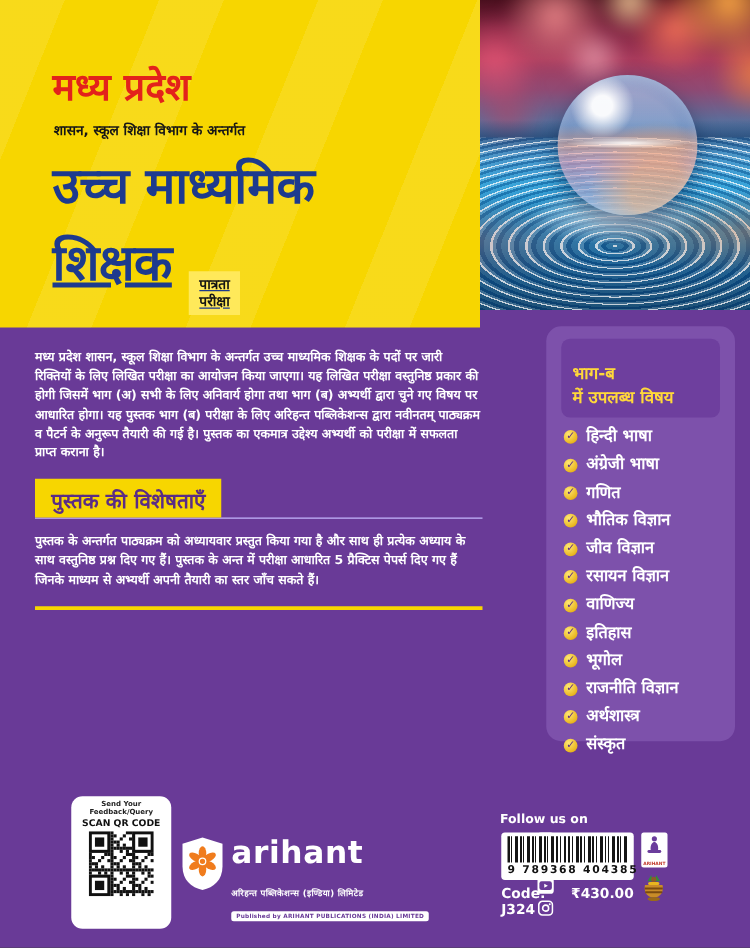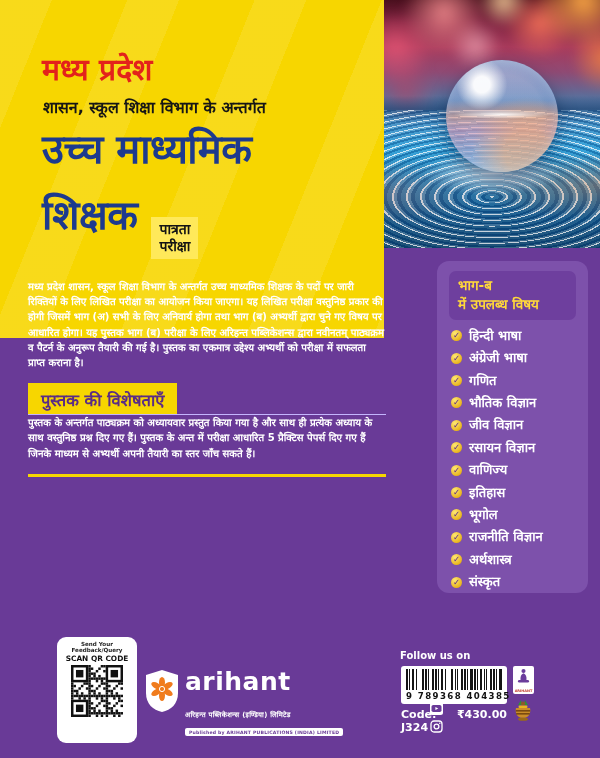--- a/index.html
+++ b/index.html
@@ -1,27 +1,27 @@
 <!DOCTYPE html>
 <html><head>
 <meta charset="utf-8">
 <style>
   * { margin:0; padding:0; box-sizing:border-box; }
   body { font-family:"DejaVu Sans", sans-serif; background:#444; }
   .cover { position:relative; width:600px; height:758px; background:#693a97; overflow:hidden; }
 
   
-  .yellow-band { position:absolute; left:0; top:0; width:384px; height:338px;
+  .yellow-band { position:absolute; left:0; top:0; width:384px; height:262px;
     background:#f7d600;
     background-image:repeating-linear-gradient(112deg, rgba(255,255,255,.10) 0 48px, rgba(255,255,255,0) 48px 118px); }
   .region-title { position:absolute; left:42px; top:48px; font-size:30px; font-weight:bold; color:#e3221b; }
-  .region-sub { position:absolute; left:43px; top:96px; font-size:16px; font-weight:bold; color:#161616; }
+  .region-sub { position:absolute; left:43px; top:96px; font-size:11px; font-weight:bold; color:#161616; }
   .main-title { position:absolute; left:42px; top:124px; font-size:40px; font-weight:bold; color:#1d3a8e; line-height:1.26; letter-spacing:-.5px; }
-  .title-row2 { display:flex; align-items:center; }
-  .title-tag { margin-left:14px; background:#ffe95a; color:#141414; font-size:14px; font-weight:bold;
+  .title-row2 { display:flex; align-items:center;text-decoration:underline; }
+  .title-tag { margin-left:14px; background:#ffe95a; color:#141414; font-size:11px; font-weight:bold;
     line-height:1.2; padding:4px 8px; letter-spacing:0; transform:translateY(3px);margin-top:40px; }
 
   
   .photo { position:absolute; left:384px; top:0; width:216px; height:248px; overflow:hidden;
     background:linear-gradient(180deg,#4a0f1e 0%,#7e2340 9%,#a83a5c 19%,#8f4a74 29%,#56719e 40%,#3b8ec4 52%,#2a9bd4 60%,#1973ab 72%,#0d4a7d 86%,#083358 100%); }
   .bokeh { position:absolute; inset:-12px; filter:blur(5px);
     background:
       radial-gradient(circle at 88% 5%, rgba(255,170,70,.95), rgba(255,170,70,0) 14%),
       radial-gradient(circle at 70% 13%, rgba(255,120,90,.85), rgba(255,120,90,0) 12%),
       radial-gradient(circle at 30% 9%, rgba(255,150,150,.8), rgba(255,150,150,0) 14%),
@@ -50,27 +50,27 @@
     box-shadow:0 8px 18px rgba(8,28,66,.5), inset 0 0 14px rgba(255,255,255,.4); }
   .sphere-line { position:absolute; left:6%; right:6%; top:45%; height:9px; border-radius:50%;
     background:radial-gradient(ellipse, rgba(255,255,255,.9), rgba(255,255,255,0) 72%); }
 
   
   .left-col { position:absolute; left:28px; top:279px; width:358px; }
   .body-text { font-size:10px; line-height:1.52; font-weight:bold; color:#ffffff; }
   .features-wrap { margin-top:13px; border-bottom:1px solid #c4b5fd; }
   .features-chip { display:inline-block; background:#f7d600; color:#5a2c86;
     font-weight:bold; font-size:16.5px; padding:5px 13px 3px; }
-  .features-text { }
+  .features-text { margin-top:11px; }
   .divider { margin-top:13px; height:3px; background:#f7d600; }
 
   
   .sidebar { position:absolute; left:437px; top:261px; width:151px; height:332px;
     background:#7d51ab; border-radius:12px; padding:10px 10px 8px; }
-  .sidebar-chip { background:#6e3f9e; border-radius:7px; padding:5px 9px 6px; margin:0 2px 9px;
+  .sidebar-chip { background:#6e3f9e; border-radius:7px; padding:19px 9px 6px; margin:0 2px 9px;
     color:#ffd83a; font-size:13.5px; font-weight:bold; line-height:1.4; }
   .subject-list { list-style:none; padding-left:4px; }
   .subject-list li { display:flex; align-items:center; gap:7px; margin-bottom:8.4px;
     color:#ffffff; font-size:13px; font-weight:bold; line-height:14px; }
   .check-bullet { flex:0 0 auto; width:11px; height:11px; border-radius:50%;
     background:radial-gradient(circle at 35% 30%, #ffe873, #e9b61f 70%, #b9880d);
     color:#5a2c86; font-size:8.5px; line-height:11px; text-align:center; font-weight:bold; }
 
   
   .qr-box { position:absolute; left:57px; top:637px; width:80px; height:106px;

